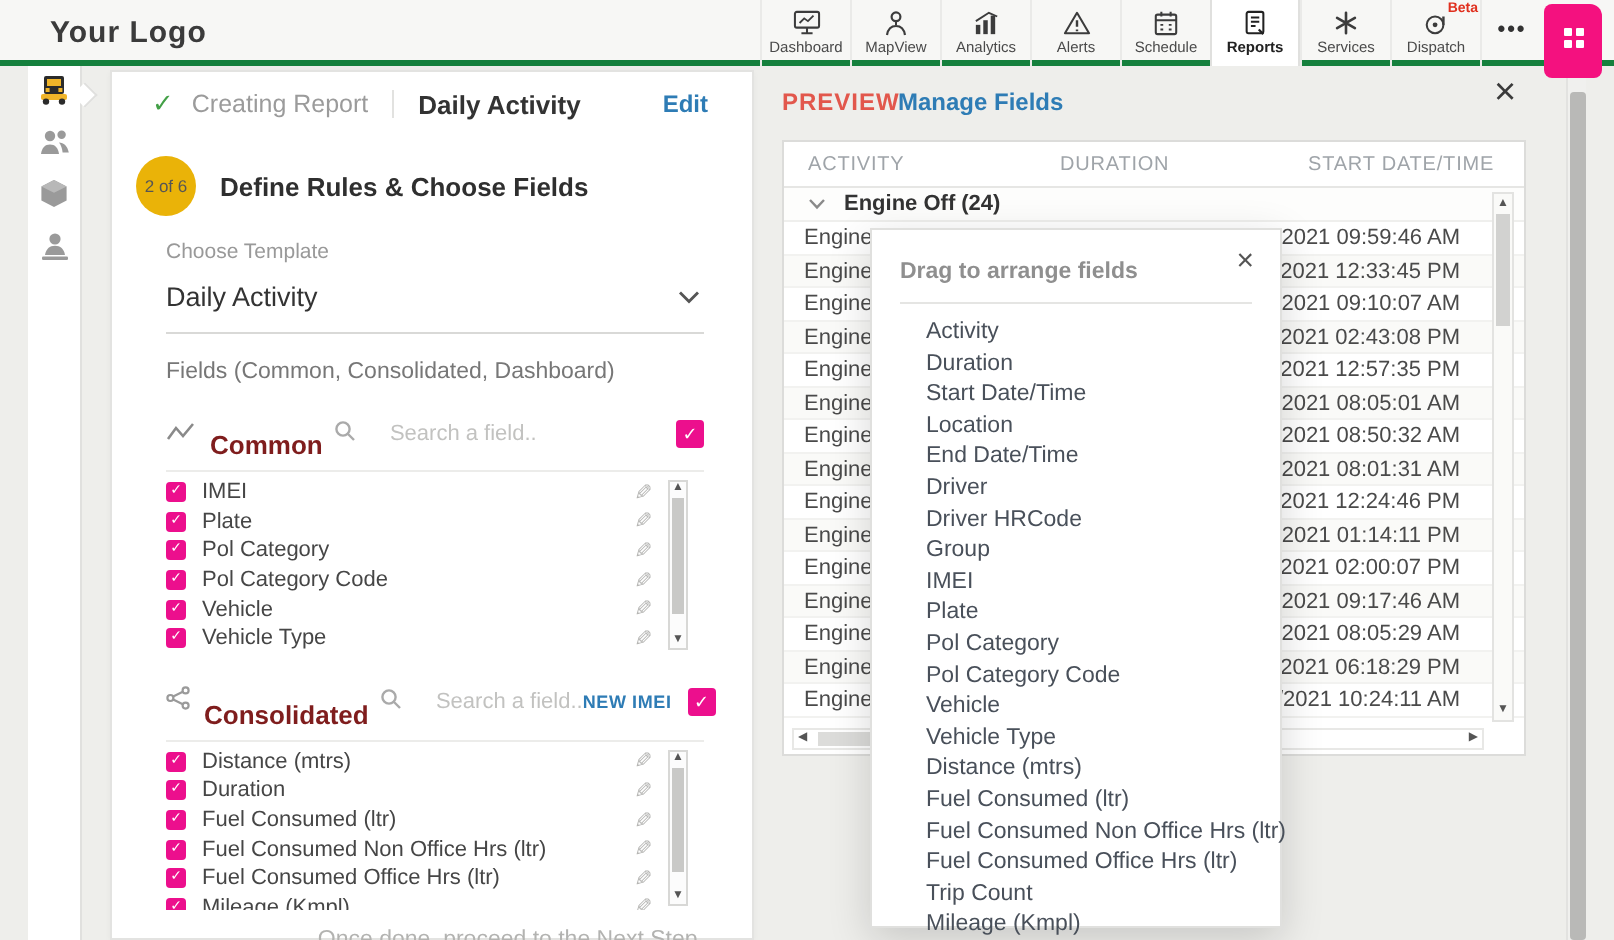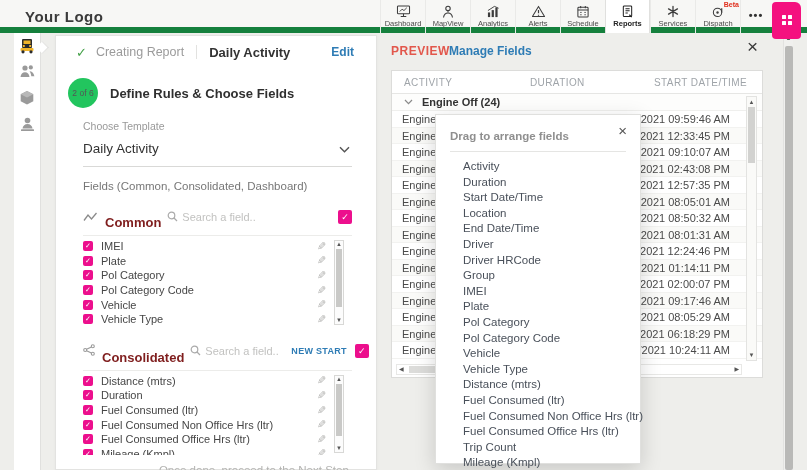--- a/index.html
+++ b/index.html
@@ -1,21 +1,21 @@
 <!DOCTYPE html>
 <html><head>
 <meta charset="utf-8">
 <style>
   * { margin:0; padding:0; box-sizing:border-box; }
   html,body { width:807px; height:470px; overflow:hidden; }
   body { font-family:"Liberation Sans","DejaVu Sans",sans-serif; background:#eceme9; }
   #app { position:relative; width:807px; height:470px; background:#eeeeeb; overflow:hidden; }
 
   
-  .topbar { position:absolute; left:0; top:0; width:807px; height:33px; background:#f7f7f5; border-bottom:6px solid #15803d; z-index:5; }
+  .topbar { position:absolute; left:0; top:0; width:807px; height:33px; background:#f7f7f5; border-bottom:3px solid #15803d; z-index:5; }
   .logo { position:absolute; left:25px; top:0; line-height:33px; font-size:15px; font-weight:bold; color:#3b3b3b; letter-spacing:.5px; }
   .nav { position:absolute; right:67px; top:0; height:33px; display:flex;justify-content:space-between; }
   .nav-item { position:relative; width:45px; height:33px; display:flex; flex-direction:column; align-items:center; justify-content:center; border-left:1px solid #eaeae8; cursor:pointer; }
   .nav-item .nlabel { font-size:7.5px; color:#4a4a4a; margin-top:1px; white-space:nowrap; }
   .nav-item.active { background:#ffffff; border-left:1px solid #e0e0de; border-right:1px solid #e0e0de; }
   .nav-item.active .nlabel { font-weight:bold; color:#222; }
   .nav-item svg { display:block; }
   .beta { position:absolute; top:1px; right:1px; font-size:7px; color:#e0301e; font-weight:bold; }
   .more-btn { position:absolute; right:36px; top:0; width:31px; height:33px; text-align:center; line-height:30px; font-size:11px; letter-spacing:1px; color:#333; font-weight:bold; border-left:1px solid #eaeae8; cursor:pointer; }
   .app-btn { position:absolute; right:6px; top:2px; width:29px; height:37px; background:#f4117f; border-radius:4px 6px 4px 4px; display:flex; align-items:center; justify-content:center; cursor:pointer; z-index:6; }
@@ -28,33 +28,33 @@
   
   .card { position:absolute; left:55px; top:35px; width:322px; height:435px; background:#ffffff; border:1px solid #e3e3e1; box-shadow:0 1px 3px rgba(0,0,0,.04); z-index:3; }
   .card-head { position:relative; height:32px; display:flex; align-items:center; padding:0 20px; }
   .chk-green { color:#43a047; font-size:13px; font-weight:bold; }
   .status-txt { font-size:12.5px; color:#9b9b9b; margin-left:9px; }
   .head-div { width:1px; height:14px; background:#e2e2e0; margin:0 12px; }
   .report-name { font-size:13px; font-weight:bold; color:#333; }
   .edit-link { position:absolute; right:22px; top:9px; font-size:12px; font-weight:bold; color:#2e7cb5; cursor:pointer; }
 
   .step-row { display:flex; align-items:center; padding:10px 12px 0 12px; }
-  .step-badge { width:30px; height:30px; border-radius:50%; background:#22c55e; font-size:8.5px; color:#555; display:flex; align-items:center; justify-content:center; }
+  .step-badge { width:30px; height:30px; border-radius:50%; background:#eab308; font-size:8.5px; color:#555; display:flex; align-items:center; justify-content:center; }
   .step-title { margin-left:12px; font-size:13px; font-weight:bold; color:#2f2f2f; }
 
   .form-col { padding:0 24px 0 27px; }
   .tpl-label { margin-top:12px; font-size:10.5px; color:#999; }
   .select-row { display:flex; align-items:center; justify-content:space-between; border-bottom:1px solid #d9d9d7; padding:7px 2px 9px 0; cursor:pointer; }
   .select-val { font-size:13.5px; color:#333; }
   .fields-label { margin-top:13px; font-size:11.5px; color:#777; }
 
   .section { margin-top:11px; }
   .sec-head { display:flex; align-items:center; padding-bottom:5px; border-bottom:1px solid #ececea; }
   .sec-title { font-size:13px; font-weight:bold; color:#7f1d1d; margin:12px 6px 0 7px; }
-  .sec-search { border:none; outline:none; font-size:11px; color:#555; width:86px; margin-left:4px; background:transparent; }
+  .sec-search { border:none; outline:none; font-size:11px; color:#555; width:86px; margin-left:4px; background:transparent;text-align:right; }
   .sec-search::placeholder { color:#c2c2c0; }
   .newfield { font-size:9px; font-weight:bold; color:#2e7cb5; letter-spacing:.3px; margin-right:8px; cursor:pointer; white-space:nowrap; }
   .sec-cb { margin-left:auto; width:14px; height:14px; background:#ec0f8d; border-radius:2px; color:#fff; font-size:9px; line-height:14px; text-align:center; cursor:pointer; flex:none; }
   .sec-head .sec-cb { margin-left:auto; }
   .spacer { flex:1; }
 
   .field-list { position:relative; padding:3px 26px 0 0; }
   .field-list.clip { height:84px; overflow:hidden; }
   .field-row { display:flex; align-items:center; height:14.6px; }
   .row-cb { width:10px; height:10px; background:#ec0f8d; border-radius:2px; color:#fff; font-size:7px; line-height:10px; text-align:center; cursor:pointer; flex:none; }
@@ -360,21 +360,21 @@
           </span>
           <span class="sec-title">Consolidated</span>
           <span>
             <svg width="11" height="11" viewBox="0 0 11 11" fill="none" stroke="#aaa" stroke-width="1.2">
                 <circle cx="4.5" cy="4.5" r="3.3"></circle>
                 <path d="M7 7l3 3"></path>
               </svg>
           </span>
           <input class="sec-search" placeholder="Search a field.." style="">
           <span class="spacer"></span>
-          <span class="newfield">NEW START</span>
+          <span class="newfield">NEW IMEI</span>
           <span class="sec-cb" style="margin-left:0;">✓</span>
         </div>
         <div class="field-list clip">
 
             <div class="field-row">
               <span class="row-cb">✓</span>
               <span class="row-label">Distance (mtrs)</span>
               <span class="pencil">✎</span>
             </div>
 

